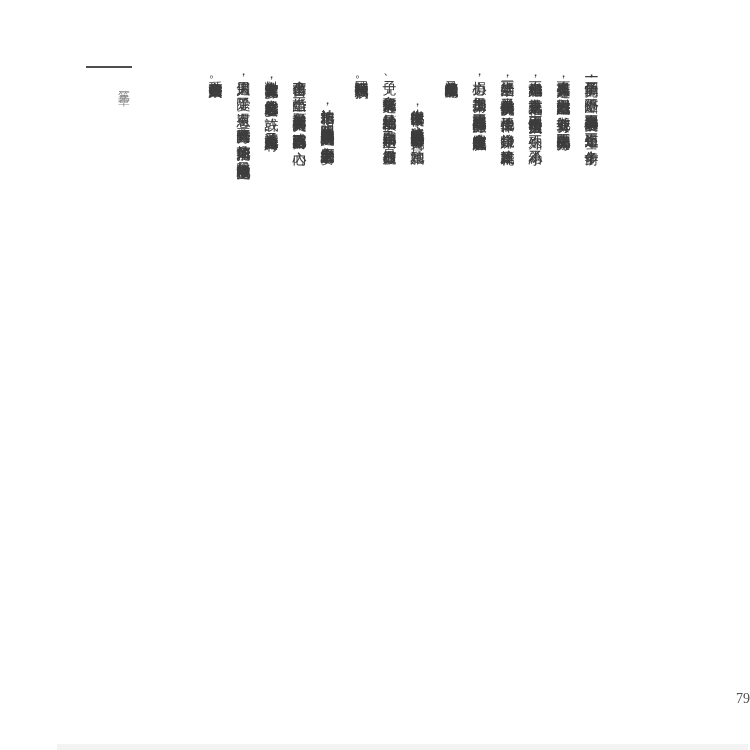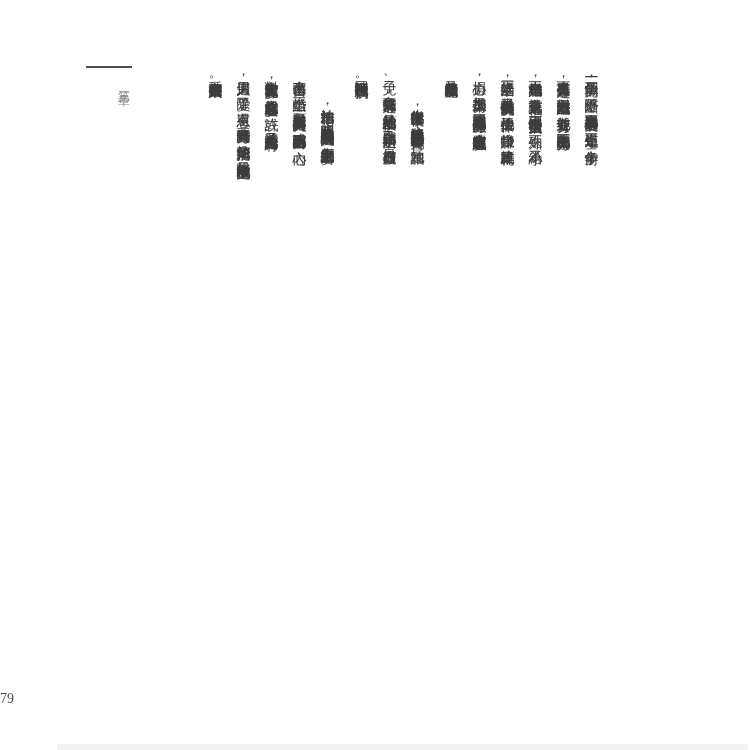--- a/index.html
+++ b/index.html
@@ -60,21 +60,21 @@
   .col.para-gap {
     margin-block-start: 6px; 
   }
 
   
   .page-number {
     position: absolute;
     left: 0;
     top: 691px;
     width: 750px;
-    text-align: left;
+    text-align: right;
     font-size: 14px;
     color: #4f4f4f;
   }
   .bottom-bar {
     position: absolute;
     left: 57px;
     top: 744px;
     width: 691px;
     height: 6px;
     background: #f3f3f4;

